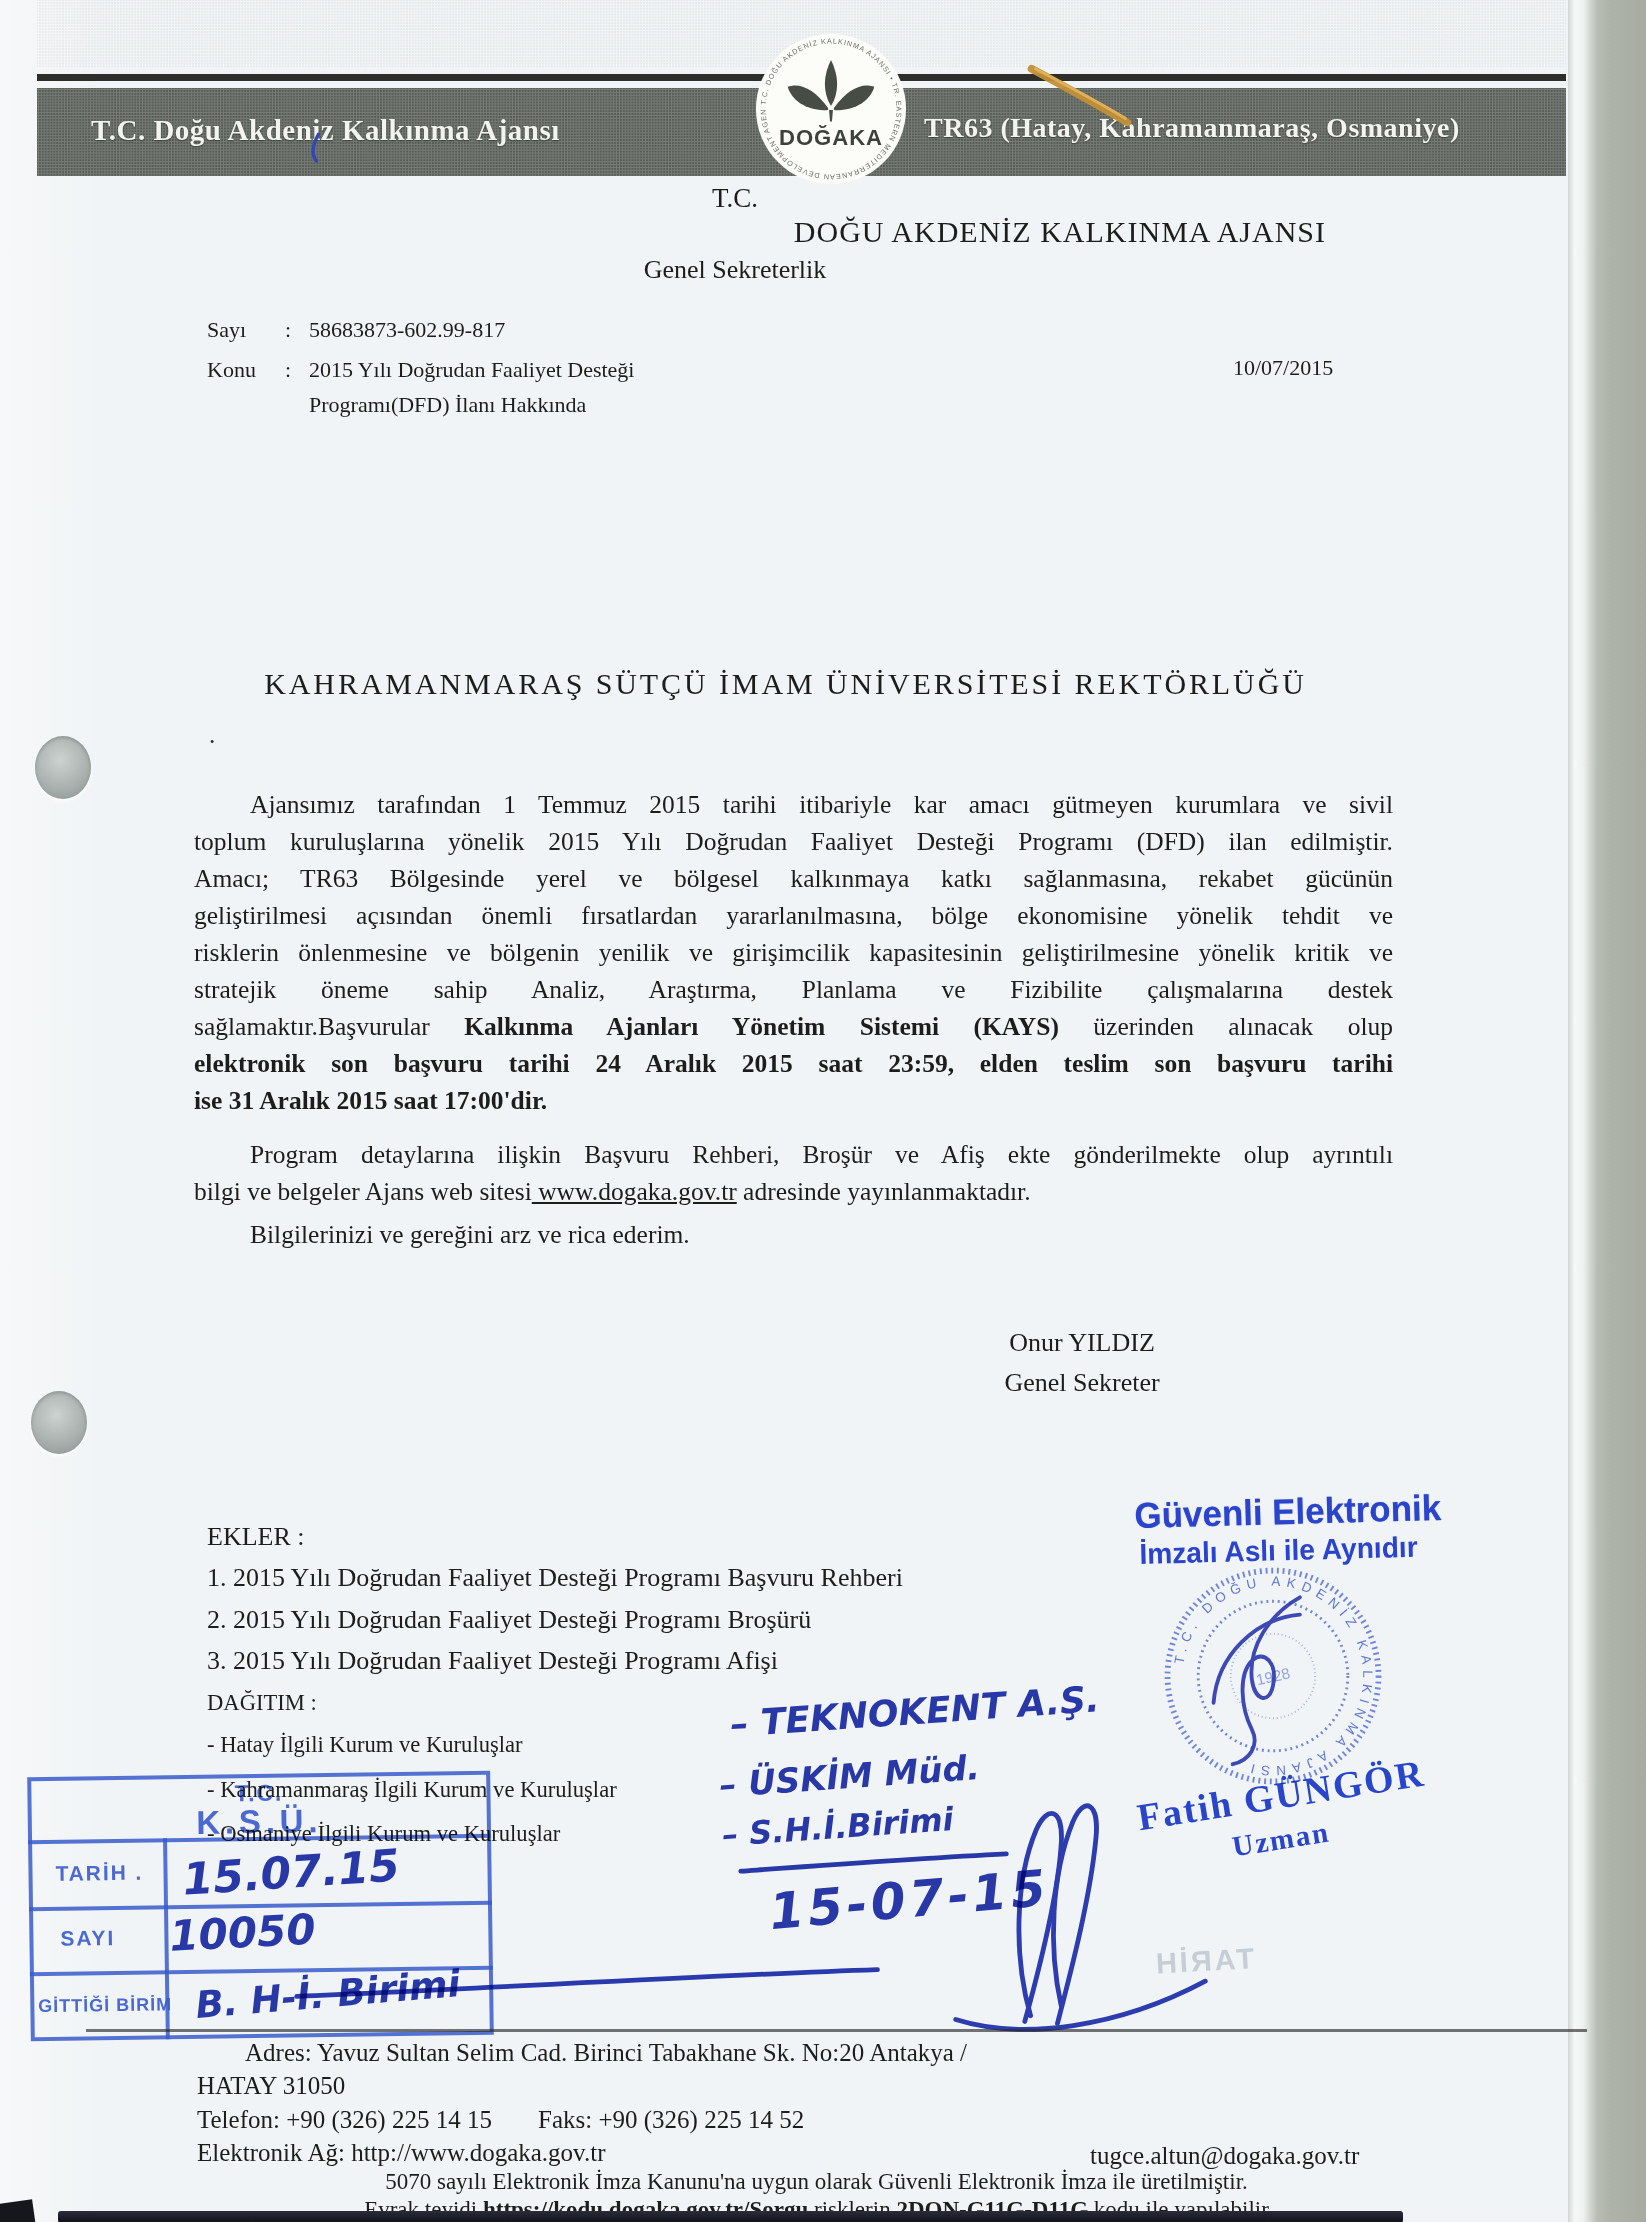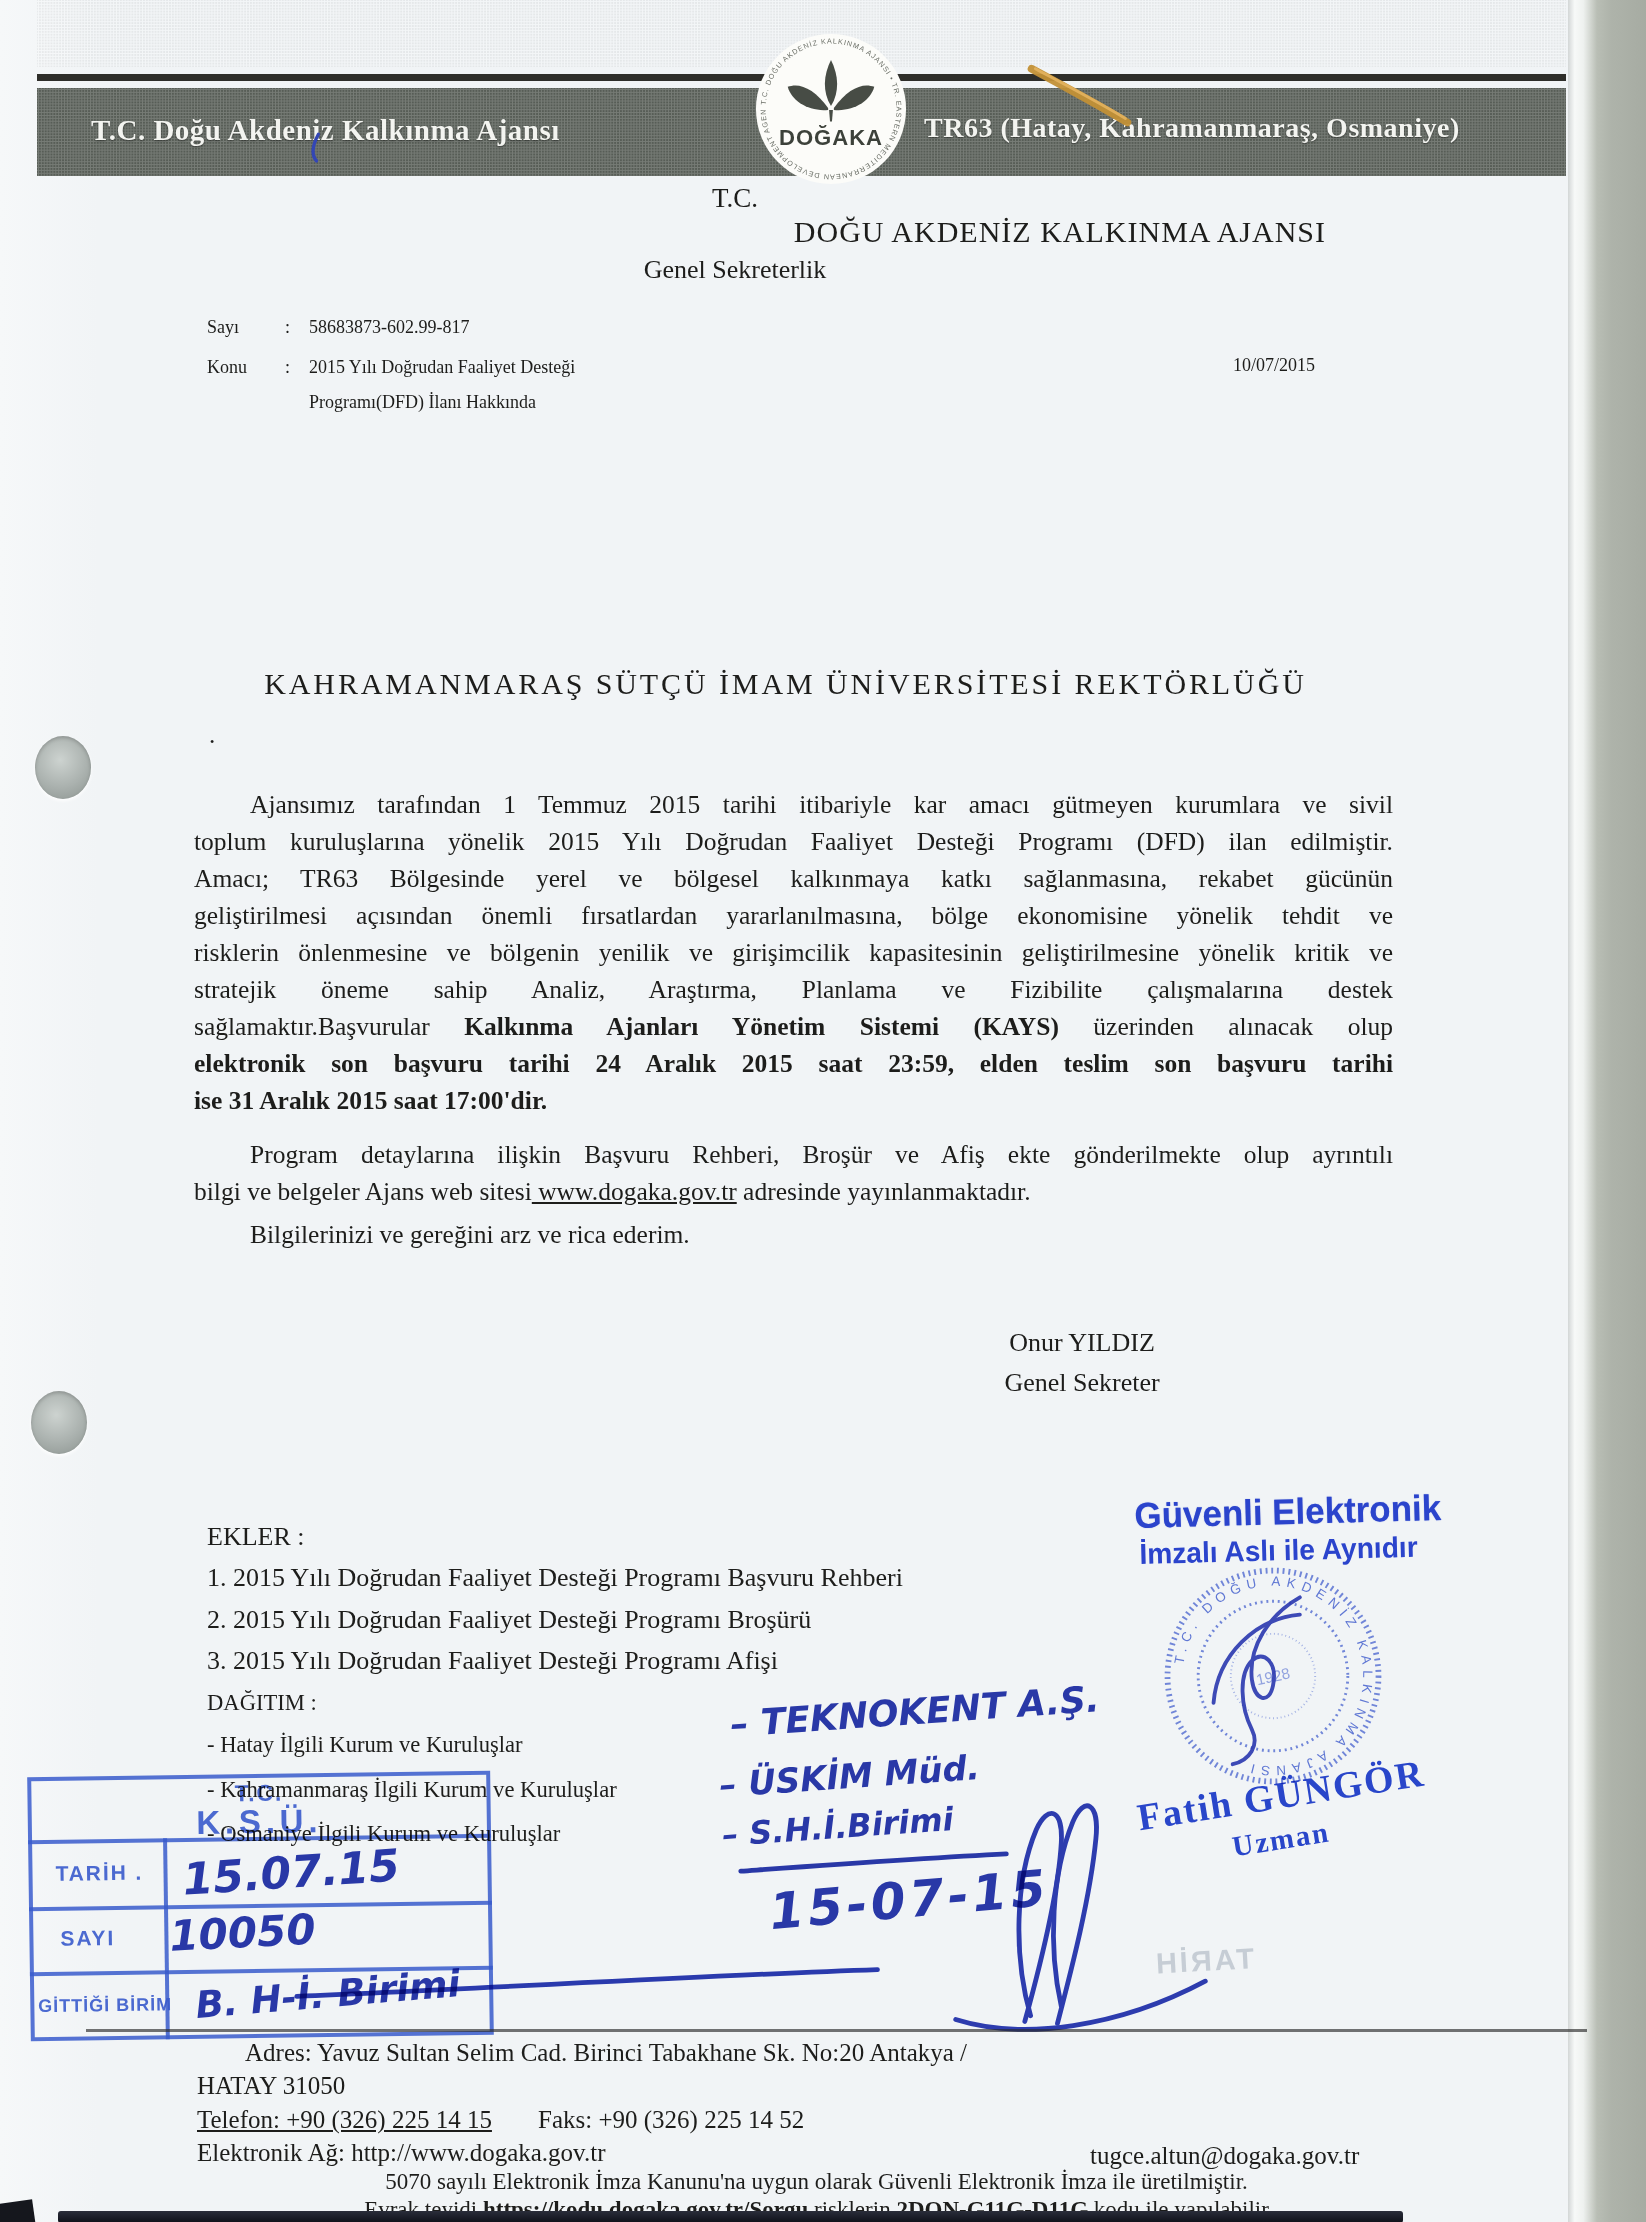--- a/index.html
+++ b/index.html
@@ -10,21 +10,21 @@
   .band-top{top:0;height:67px;background:linear-gradient(180deg,#63675f 0%,#8e938c 26%,#90958e 100%);}
   .band-line{top:74px;height:6.7px;background:#2e2e2a;}
   .band-bottom{top:88px;height:88px;background:#5c625b;}
   .halftone{background-image:radial-gradient(rgba(255,255,255,.16) 1px,rgba(0,0,0,.05) 1px);background-size:2.9px 2.9px;}
   .band-title{color:#f3f4f0;font-weight:bold;font-size:29px;text-shadow:0 1px 1.9px rgba(0,0,0,.45);letter-spacing:0.5px;white-space:nowrap;}
   
   .center-block{left:144px;width:1182px;text-align:center;}
   .lh1{font-size:27px;}
   .lh2{font-size:30px;letter-spacing:1px;text-align:right;}
   .lh3{font-size:26px;}
-  .meta{font-size:18px;white-space:nowrap;}
+  .meta{font-size:22px;white-space:nowrap;}
   .recipient{left:161px;width:1249px;text-align:center;font-size:30px;letter-spacing:2.9px;white-space:nowrap;}
   
   .bodyblock{left:194px;width:1199px;font-size:25.5px;line-height:37px;}
   .bline{text-align:justify;text-align-last:justify;height:37px;white-space:nowrap0;}
   .bline.noj{text-align-last:left;}
   .ind{padding-left:56px;}
   .b{font-weight:bold;}
   .u{text-decoration:underline;}
   .list{font-size:26px;line-height:41px;}
   .dlist{font-size:22.6px;line-height:44px;}
@@ -198,21 +198,21 @@
     <g stroke="#2434b2" stroke-width="5" fill="none" stroke-linecap="round" opacity="0.95">
       <path d="M118,232 C100,170 102,90 124,38 C136,12 152,16 150,52 C147,104 128,180 112,238"></path>
       <path d="M150,222 C136,160 140,84 162,30 C174,2 190,10 186,48 C180,110 160,186 146,240"></path>
       <path d="M40,236 C110,258 210,244 300,196"></path>
     </g>
   </svg>
 
   <div class="abs" style="left:86px;top:2029px;width:1501px;height:2.9px;background:#2a2a2a;opacity:.65;"></div>
   <div class="abs footer" style="left:197px;top:2039px;margin-left:48px;">Adres: Yavuz Sultan Selim Cad. Birinci Tabakhane Sk. No:20 Antakya /</div>
   <div class="abs footer" style="left:197px;top:2072px;">HATAY 31050</div>
-  <div class="abs footer" style="left:197px;top:2106px;text-decoration:underline;">Telefon: +90 (326) 225 14 15</div>
+  <div class="abs footer" style="left:197px;top:2106px;">Telefon: +90 (326) 225 14 15</div>
   <div class="abs footer" style="left:538px;top:2106px;">Faks: +90 (326) 225 14 52</div>
   <div class="abs footer" style="left:197px;top:2139px;">Elektronik Ağ: http://www.dogaka.gov.tr</div>
   <div class="abs footer" style="left:1090px;top:2142px;">tugce.altun@dogaka.gov.tr</div>
   <div class="abs fcenter" style="top:2169px;">5070 sayılı Elektronik İmza Kanunu'na uygun olarak Güvenli Elektronik İmza ile üretilmiştir.</div>
   <div class="abs fcenter" style="top:2197px;"><span>Evrak teyidi </span><span class="b">https://kodu.dogaka.gov.tr/Sorgu</span><span> risklerin </span><span class="b">2DON-G11G-D11G</span><span> kodu ile yapılabilir</span></div>
 
   <div class="abs botbar"></div>
   <div class="abs" style="left:-7.7px;top:2202px;width:42px;height:25px;background:#15171d;transform:rotate(-8deg);"></div>
 
 </div>

